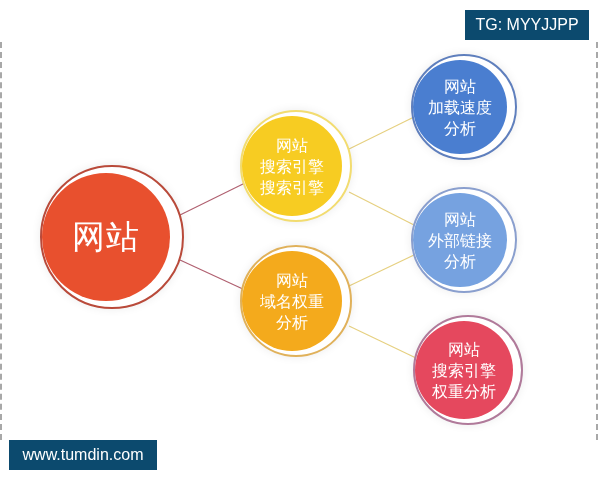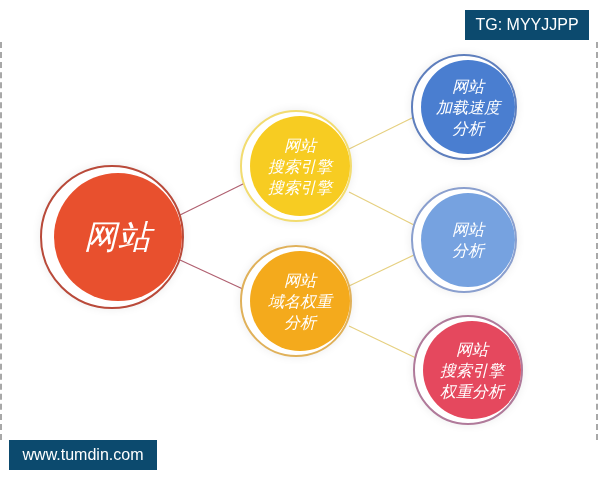--- a/index.html
+++ b/index.html
@@ -29,23 +29,22 @@
       left: 0; top: 0;
       width: 600px; height: 480px;
     }
 
     .node {
       position: absolute;
       border-radius: 50%;
       box-sizing: border-box;
       display: flex;
       align-items: center;
-      justify-content: flex-end;
+      justify-content: flex-start;
       box-shadow: 0 0 10px rgba(0,0,0,0.08);
-      font-style: italic;
     }
     .node .fill {
       border-radius: 50%;
       display: flex;
       align-items: center;
       justify-content: center;
       flex-direction: column;
       color: #ffffff;
       text-align: center;
     }
@@ -161,20 +160,21 @@
   <div class="fill">
     <span class="line">网站</span>
     <span class="line">加载速度</span>
     <span class="line">分析</span>
   </div>
 </div>
 
 <div class="node node-l3 node-blue2">
   <div class="fill">
     <span class="line">网站</span>
+    <span class="line">外部链接</span>
     <span class="line">分析</span>
   </div>
 </div>
 
 <div class="node node-l3 node-red">
   <div class="fill">
     <span class="line">网站</span>
     <span class="line">搜索引擎</span>
     <span class="line">权重分析</span>
   </div>

